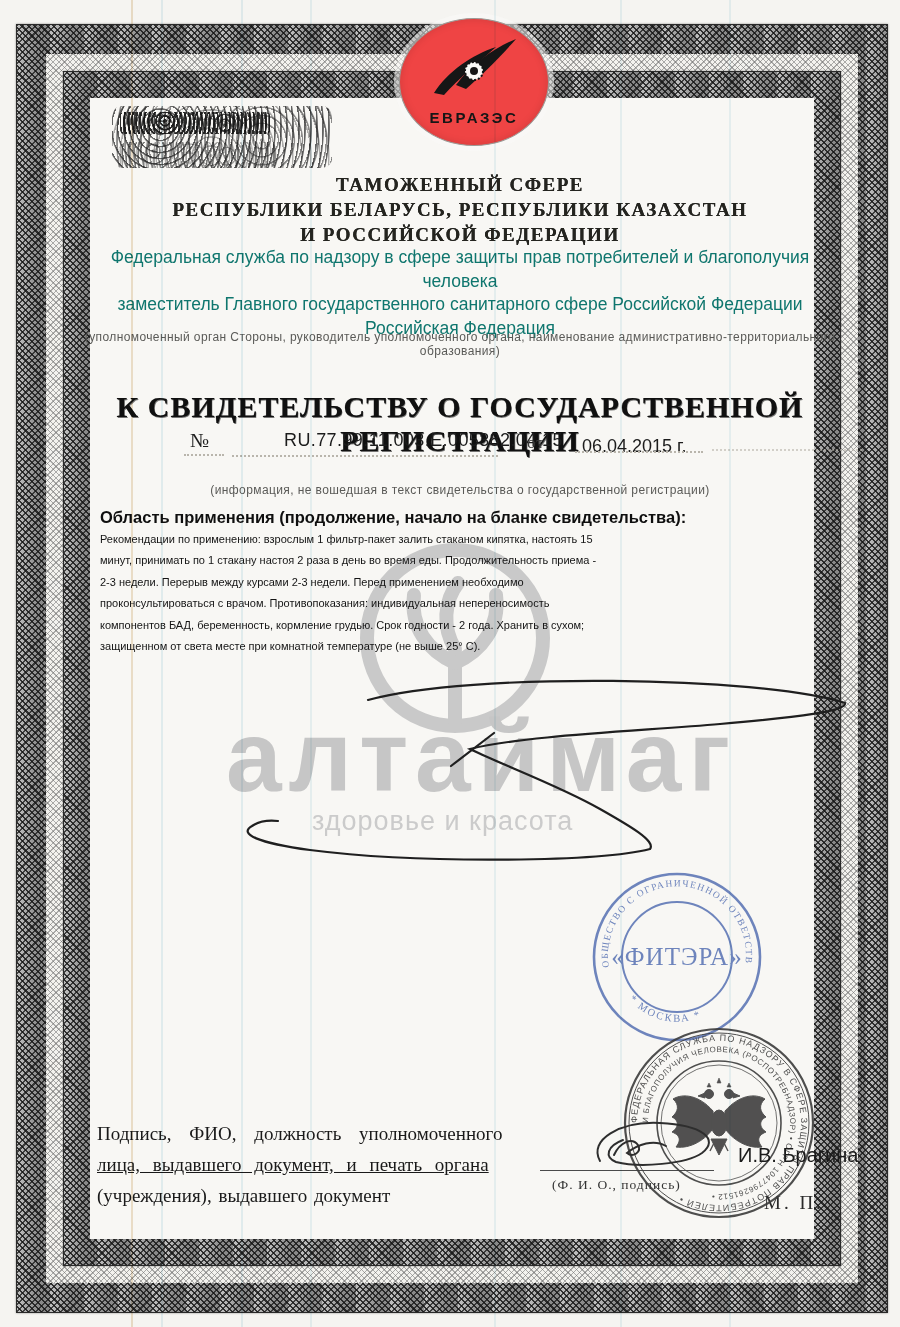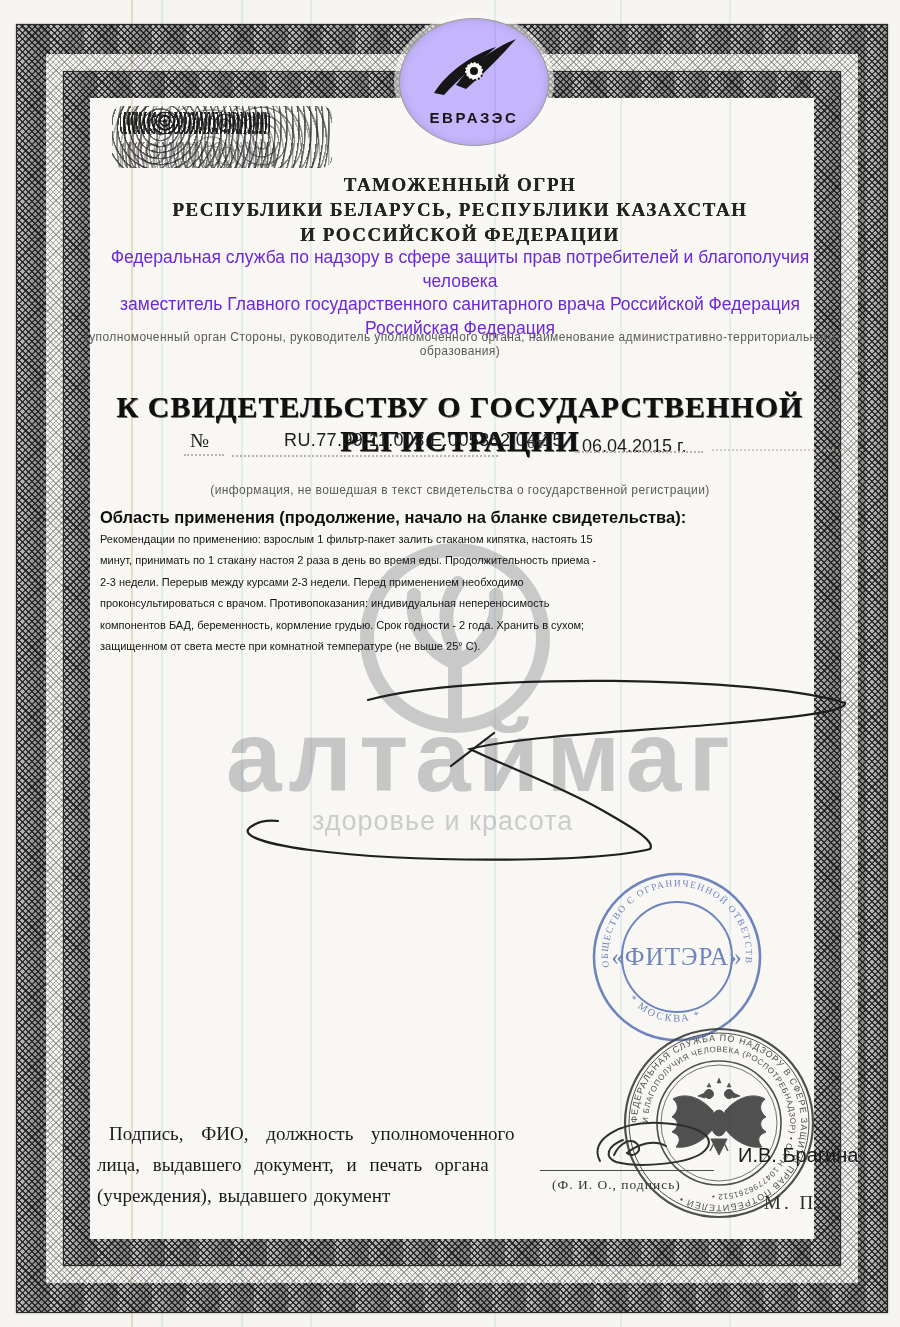--- a/index.html
+++ b/index.html
@@ -38,21 +38,21 @@
   .smudge-dark{border-radius:4px;filter:blur(.6px);
     background:
       repeating-radial-gradient(circle at 30% 40%, rgba(20,20,20,.9) 0 1.6px, transparent 2px 4px),
       repeating-radial-gradient(circle at 70% 60%, rgba(30,30,30,.8) 0 1.4px, transparent 2px 5px);
   }
 
   
   .center-col{left:80px;width:760px;text-align:center;}
   .union-line{font-family:"Liberation Serif",serif;font-weight:bold;font-size:19px;
               letter-spacing:1.5px;line-height:25px;color:#24241f;text-shadow:0 0 .6px #222;}
-  .service-line{font-size:17.5px;line-height:23.5px;color:#6d28d9;}
+  .service-line{font-size:17.5px;line-height:23.5px;color:#0f766e;}
   .tiny-note{font-size:12px;color:#5a5a57;letter-spacing:.4px;filter:blur(.3px);}
 
   .title-line{font-family:"Liberation Serif",serif;font-weight:bold;color:#101010;
               letter-spacing:1px;text-shadow:.6px .6px 0 rgba(10,10,10,.55), -.3px 0 0 rgba(20,20,20,.4);}
   #title1{top:352px;font-size:31px;}
   #title2{top:390px;font-size:30px;}
 
   .dots{border-bottom:2px dotted #b9b5ac;height:0;}
 
   
@@ -86,39 +86,39 @@
   <div class="abs scanline" style="left:241px;background:#cfe8f0;"></div>
   <div class="abs scanline" style="left:310px;background:#d8ecf2;"></div>
   <div class="abs scanline" style="left:494px;background:#d8ecf2;"></div>
   <div class="abs scanline" style="left:620px;background:#d8ecf2;"></div>
   <div class="abs scanline" style="left:729px;background:#d8ecf2;"></div>
 
   <div class="abs smudge" style="left:112px;top:106px;width:220px;height:62px;z-index:4;"></div>
   <div class="abs smudge-dark" style="left:120px;top:112px;width:150px;height:22px;z-index:4;"></div>
   <div class="abs smudge" style="left:118px;top:142px;width:160px;height:26px;opacity:.8;z-index:4;"></div>
 
-  <div class="abs" style="left:399px;top:18px;width:148px;height:126px;background:#c4b5fd;border-radius:50%;
+  <div class="abs" style="left:399px;top:18px;width:148px;height:126px;background:#ef4444;border-radius:50%;
        border:1px solid #9a9a96;box-shadow:0 0 0 5px rgba(250,250,247,.55), inset 0 0 8px rgba(0,0,0,.12);z-index:5;">
     <svg class="nosel" width="148" height="126" viewBox="0 0 148 126">
       <path d="M34 74 C48 52 72 36 96 28 C78 44 58 60 44 76 Z" fill="#161616"></path>
       <path d="M56 66 C72 44 96 28 116 20 C100 38 82 56 66 70 Z" fill="#161616"></path>
       <circle cx="74" cy="52" r="9" fill="#fbfbf8" stroke="#161616" stroke-width="2" stroke-dasharray="2 2"></circle>
       <circle cx="74" cy="52" r="4" fill="#161616"></circle>
     </svg>
     <div class="abs" style="left:0;width:148px;top:90px;text-align:center;font-weight:bold;font-size:15px;letter-spacing:2.5px;color:#161616;">ЕВРАЗЭС</div>
   </div>
 
   <div class="abs center-col" style="top:172px;z-index:5;">
-    <div class="union-line">ТАМОЖЕННЫЙ ОГРН</div>
+    <div class="union-line">ТАМОЖЕННЫЙ СФЕРЕ</div>
     <div class="union-line">РЕСПУБЛИКИ БЕЛАРУСЬ, РЕСПУБЛИКИ КАЗАХСТАН</div>
     <div class="union-line">И РОССИЙСКОЙ ФЕДЕРАЦИИ</div>
   </div>
   <div class="abs center-col" style="top:246px;z-index:5;">
     <div class="service-line">Федеральная служба по надзору в сфере защиты прав потребителей и благополучия человека</div>
-    <div class="service-line">заместитель Главного государственного санитарного врача Российской Федерация</div>
+    <div class="service-line">заместитель Главного государственного санитарного сфере Российской Федерации</div>
     <div class="service-line">Российская Федерация</div>
   </div>
   <div class="abs center-col tiny-note" style="top:330px;z-index:5;">(уполномоченный орган Стороны, руководитель уполномоченного органа, наименование административно-территориального образования)</div>
 
   <div id="title2" class="abs center-col title-line" style="z-index:5;">К СВИДЕТЕЛЬСТВУ О ГОСУДАРСТВЕННОЙ РЕГИСТРАЦИИ</div>
 
   <div class="abs lserif" style="left:190px;top:429px;font-size:20px;z-index:5;">№</div>
   <div class="abs" style="left:236px;top:430px;font-size:18px;letter-spacing:.4px;z-index:5;margin-left:48px;">RU.77.99.11.003.Е.005382.04.15</div>
   <div class="abs lserif" style="left:527px;top:433px;font-size:17px;color:#3a3a3a;letter-spacing:1px;z-index:5;">от</div>
   <div class="abs" style="left:582px;top:436px;font-size:18px;z-index:5;">06.04.2015 г.</div>
@@ -215,22 +215,22 @@
   </svg>
 
   <svg class="abs nosel" style="left:0;top:0;z-index:7;" width="900" height="1327" viewBox="0 0 900 1327">
     <g stroke="#2e2e2e" stroke-width="2" fill="none" stroke-linecap="round">
       <path d="M600 1161 C588 1140 620 1121 660 1123 C702 1125 720 1139 702 1153 C686 1164 640 1168 616 1162 C604 1157 607 1146 623 1140"></path>
       <path d="M614 1155 C620 1142 632 1137 638 1145 C642 1152 633 1158 627 1153 C638 1144 654 1139 666 1146"></path>
     </g>
   </svg>
 
   <div class="abs lserif" style="left:97px;top:1118px;font-size:19px;line-height:31px;color:#1a1a1a;z-index:5;">
-    <div style="white-space:nowrap;word-spacing:13px;margin-left:12px;">Подпись, ФИО, должность уполномоченного</div>
-    <div style="white-space:nowrap;word-spacing:8px;">лица, выдавшего документ, и печать органа</div>
+    <div style="white-space:nowrap;word-spacing:13px;">Подпись, ФИО, должность уполномоченного</div>
+    <div style="white-space:nowrap;word-spacing:8px;text-decoration:underline;">лица, выдавшего документ, и печать органа</div>
     <div style="white-space:nowrap;word-spacing:2px;">(учреждения), выдавшего документ</div>
   </div>
 
   <div class="abs" style="left:738px;top:1144px;font-size:20px;color:#1b1b1b;z-index:7;">И.В. Брагина</div>
   <div class="abs" style="left:540px;top:1170px;width:174px;border-top:1.5px solid #4a4a4a;z-index:5;"></div>
   <div class="abs lserif" style="left:552px;top:1177px;font-size:13.5px;letter-spacing:1px;color:#333;z-index:5;">(Ф. И. О., подпись)</div>
   <div class="abs lserif" style="left:764px;top:1192px;font-size:19px;letter-spacing:3px;color:#2a2a2a;z-index:5;">М. П.</div>
 
 </div>
 

